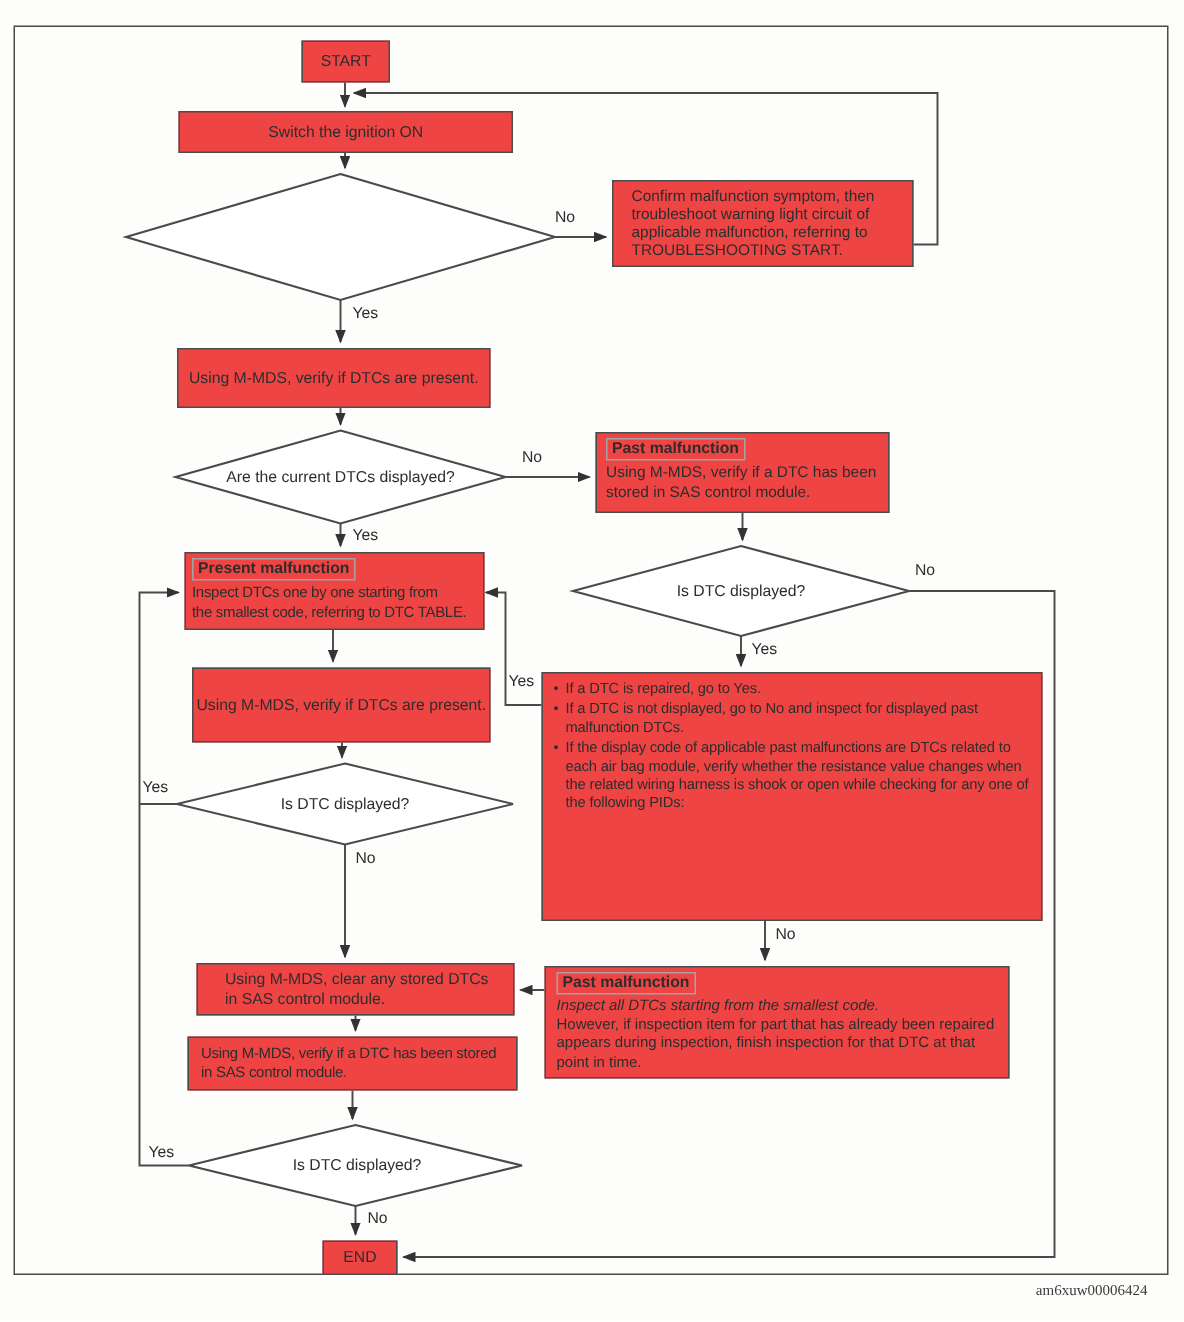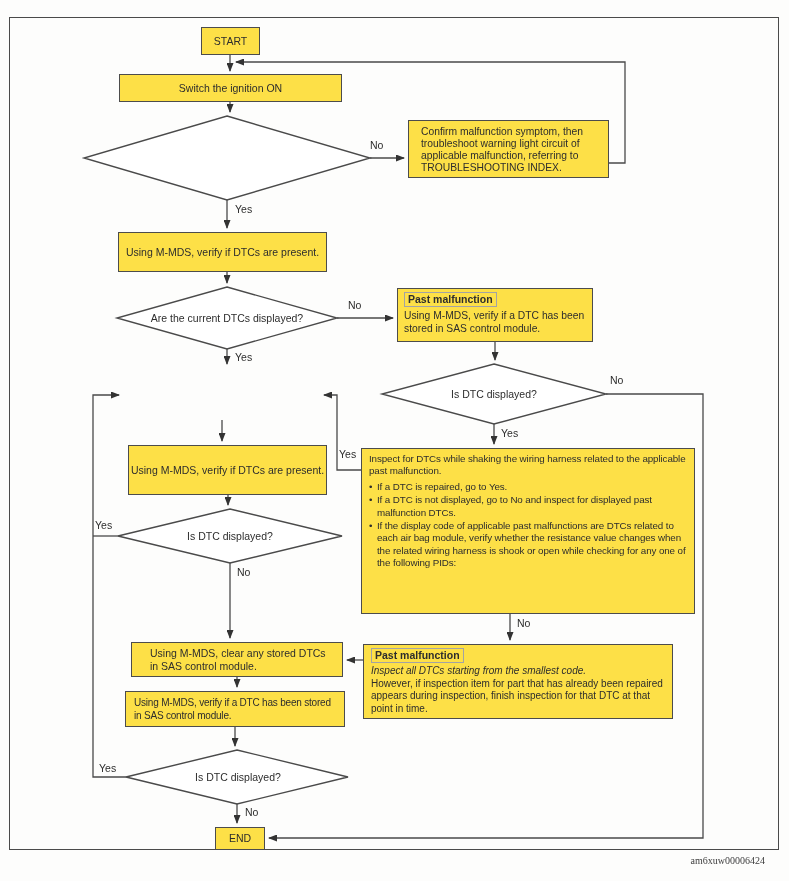--- a/index.html
+++ b/index.html
@@ -1,21 +1,21 @@
 <!DOCTYPE html>
 <html><head>
 <meta charset="utf-8">
 <style>
   html,body{margin:0;padding:0;background:#fff;}
   .page{position:relative;width:789px;height:881px;background:#fdfdfc;
         font-family:"Liberation Sans",sans-serif;color:#2d2d2d;overflow:hidden;}
   .frame{position:absolute;left:9px;top:17px;width:768px;height:831px;
          border:1.5px solid #4a4a4a;z-index:1;}
   .wires{position:absolute;left:0;top:0;width:789px;height:881px;z-index:2;}
-  .node{position:absolute;z-index:3;background:#fde047;border:1.5px solid #4c4c4c;
+  .node{position:absolute;z-index:3;background:#ef4444;border:1.5px solid #4c4c4c;
         font-size:10.5px;line-height:13px;box-sizing:border-box;}
   .c{display:flex;align-items:center;justify-content:center;text-align:center;}
   .nw{white-space:nowrap;}
   .qtext{position:absolute;z-index:4;font-size:10.5px;line-height:13.5px;white-space:nowrap;}
   .qc{text-align:center;}
   .elabel{position:absolute;z-index:4;font-size:10.5px;}
   .titlebox{display:inline-block;border:1px solid #a3a3a3;padding:0 3px;
             font-weight:bold;margin-bottom:2px;font-size:10.5px;line-height:13px;}
   .tight{font-size:10px;letter-spacing:-0.2px;}
   .bignote{font-size:9.8px;line-height:12.4px;padding:4px 7px;letter-spacing:-0.1px;min-height:166px;height:auto;}
@@ -84,52 +84,56 @@
 
   <div class="node c" style="left:119px;top:74px;width:223px;height:28px;">
     <span>Switch the ignition ON</span>
   </div>
 
 
   <div class="node" style="left:408px;top:120px;width:201px;height:58px;padding:5px 5px 5px 12px;font-size:10.3px;line-height:12px;">
     <div class="nw">Confirm malfunction symptom, then</div>
     <div class="nw">troubleshoot warning light circuit of</div>
     <div class="nw">applicable malfunction, referring to</div>
-    <div class="nw">TROUBLESHOOTING INDEX.</div>
+    <div class="nw">TROUBLESHOOTING START.</div>
   </div>
 
   <div class="node c nw" style="left:118px;top:232px;width:209px;height:40px;">
     <span>Using M-MDS, verify if DTCs are present.</span>
   </div>
 
   <div class="qtext qc" style="left:127px;top:312px;width:200px;">
     <span>Are the current DTCs displayed?</span>
   </div>
 
   <div class="node" style="left:397px;top:288px;width:196px;height:54px;padding:3px 6px;font-size:10.3px;">
     <span class="titlebox">Past malfunction</span>
     <div class="nw">Using M-MDS, verify if a DTC has been</div>
     <div class="nw">stored in SAS control module.</div>
   </div>
 
   <div class="qtext qc" style="left:434px;top:388px;width:120px;">
     <span>Is DTC displayed?</span>
   </div>
 
+  <div class="node" style="left:123px;top:368px;width:200px;height:52px;padding:3px 4px;">
+    <span class="titlebox">Present malfunction</span>
+    <div class="nw tight">Inspect DTCs one by one starting from</div>
+    <div class="nw tight">the smallest code, referring to DTC TABLE.</div>
+  </div>
 
   <div class="node c nw" style="left:128px;top:445px;width:199px;height:50px;">
     <span>Using M-MDS, verify if DTCs are present.</span>
   </div>
 
   <div class="qtext qc" style="left:130px;top:530px;width:200px;">
     <span>Is DTC displayed?</span>
   </div>
 
   <div class="node bignote" style="left:361px;top:448px;width:334px;">
-    <div class="para">Inspect for DTCs while shaking the wiring harness related to the applicable past malfunction.</div>
     <div class="brow">
       <span class="bchar">•</span>
       <span>If a DTC is repaired, go to Yes.</span>
     </div>
     <div class="brow">
       <span class="bchar">•</span>
       <span>If a DTC is not displayed, go to No and inspect for displayed past malfunction DTCs.</span>
     </div>
     <div class="brow">
       <span class="bchar">•</span>

